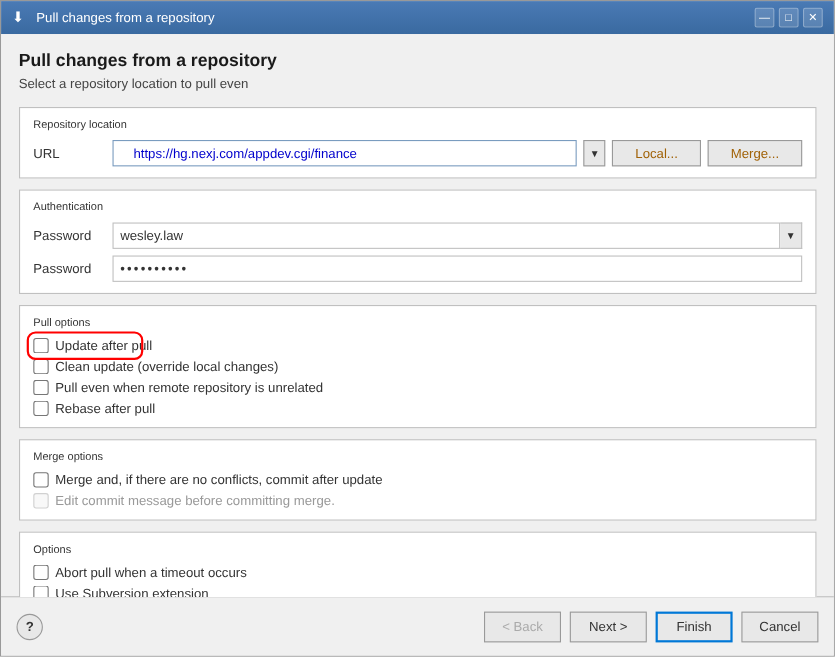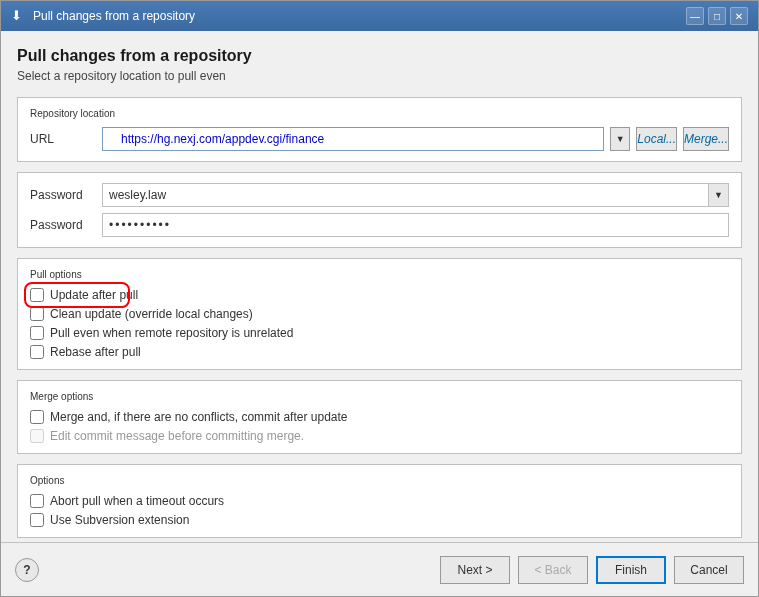--- a/index.html
+++ b/index.html
@@ -133,28 +133,27 @@
       cursor: pointer;
       display: flex;
       align-items: center;
       justify-content: center;
       font-size: 9px;
       color: #333;
       flex-shrink: 0;
     }
     .action-btn {
       height: 24px;
-      padding: 0 0;
+      padding: 0 20px;
       background: #e8e8e8;
       border: 1px solid #999;
       cursor: pointer;
       font-size: 12px;
-      color: #0369a1;
+      color: #a16207;
       white-space: nowrap;
-      font-style: italic;
     }
     .password-input {
       flex: 1;
       height: 24px;
       border: 1px solid #c0c0c0;
       padding: 2px 6px;
       font-size: 12px;
       color: #333;
       background: white;
       outline: none;
@@ -318,20 +317,21 @@
           <div class="form-input-wrapper">
             <input type="text" class="url-input" value="https://hg.nexj.com/appdev.cgi/finance" style="">
             <div class="dropdown-btn">▼</div>
             <button class="action-btn">Local...</button>
             <button class="action-btn">Merge...</button>
           </div>
         </div>
       </div>
 
       <div class="section">
+        <div class="section-label">Authentication</div>
         <div class="form-row">
           <div class="form-label">Password</div>
           <div class="username-wrapper">
             <input type="text" class="username-field" value="wesley.law" style="">
             <div class="username-dropdown">▼</div>
           </div>
         </div>
         <div class="form-row">
           <div class="form-label">Password</div>
           <input type="password" class="password-input" value="••••••••••" style="">
@@ -386,19 +386,19 @@
       </div>
 
     </div>
   </div>
 
   <div class="footer">
     <div class="footer-left">
       <div class="help-btn">?</div>
     </div>
     <div class="footer-right">
+      <button class="footer-btn disabled">&lt; Back</button>
       <button class="footer-btn">Next &gt;</button>
-      <button class="footer-btn disabled">&lt; Back</button>
       <button class="footer-btn primary">Finish</button>
       <button class="footer-btn">Cancel</button>
     </div>
   </div>
 </div>
 
 </body></html>

